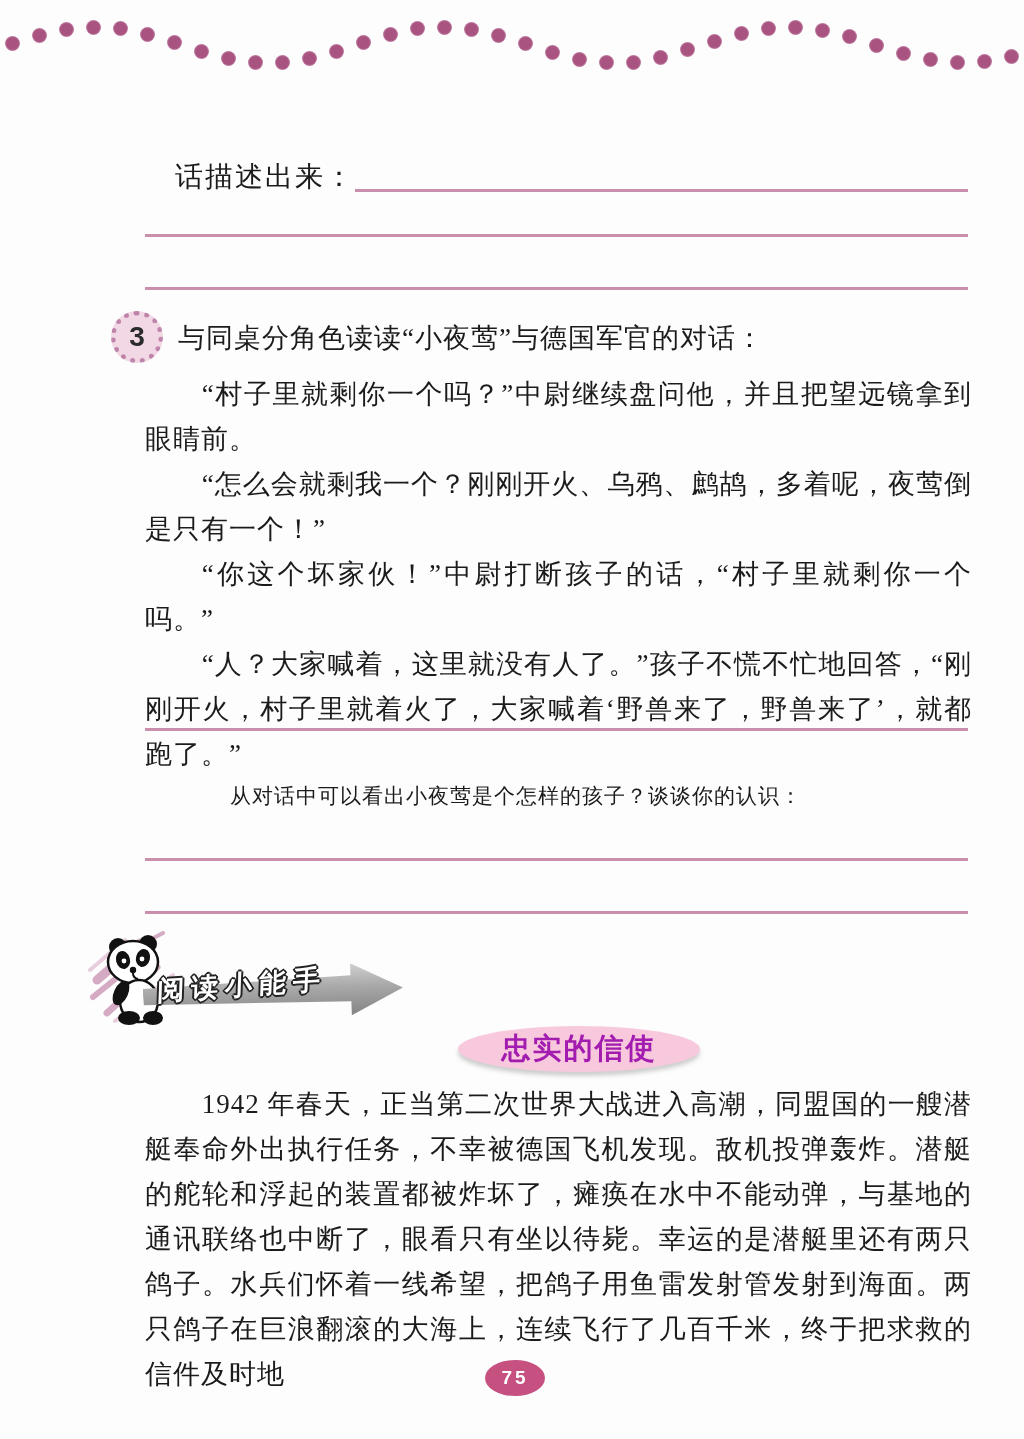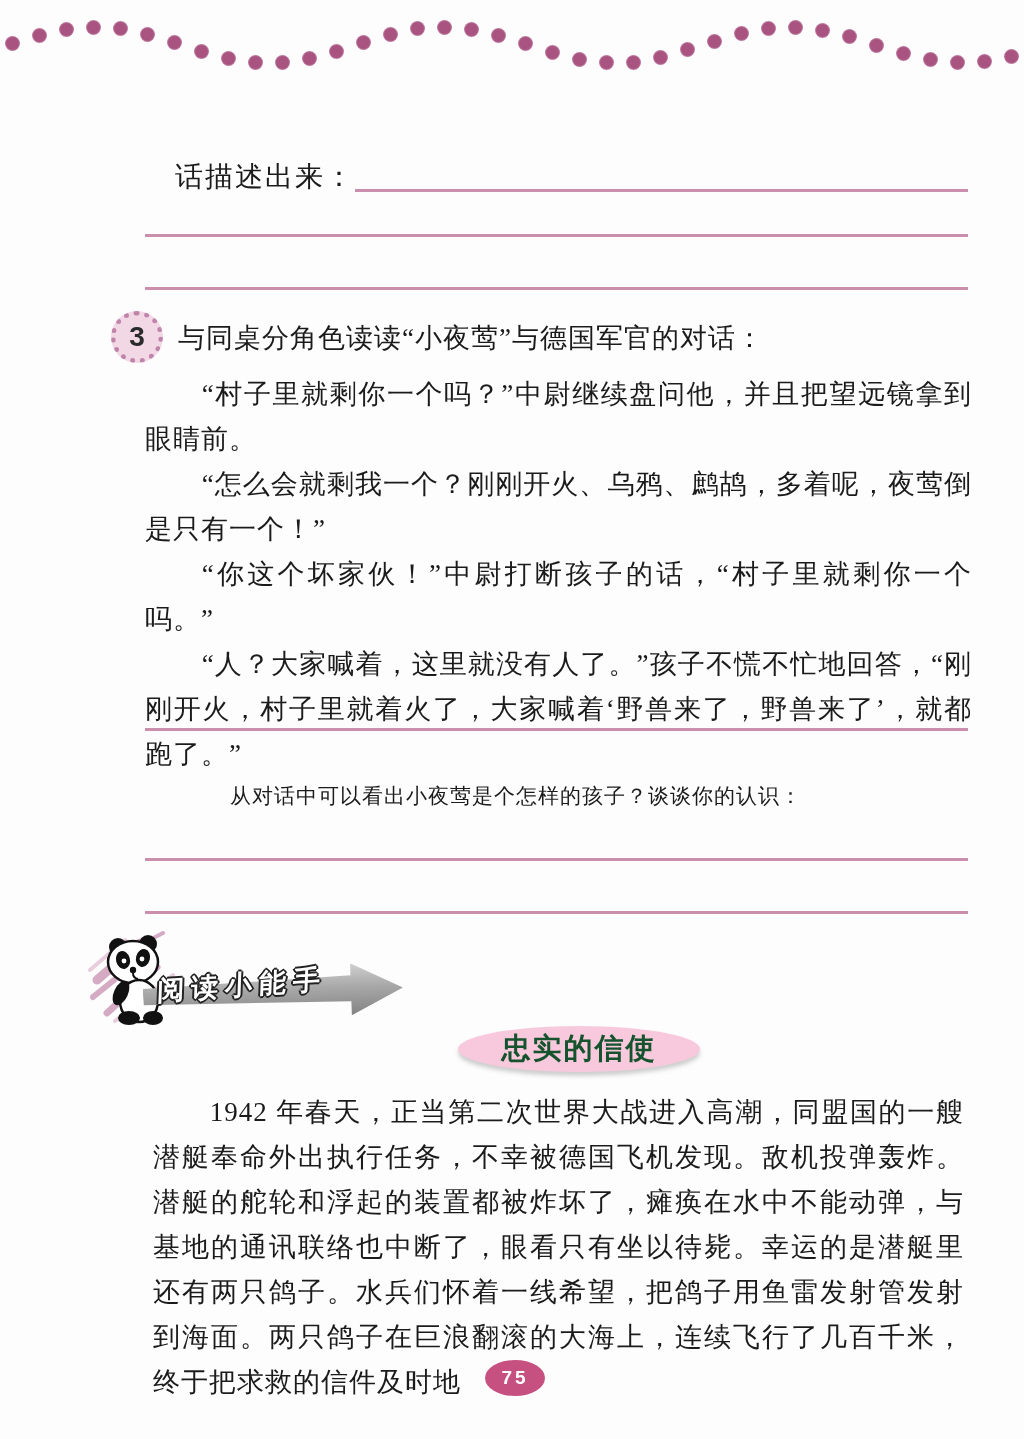--- a/index.html
+++ b/index.html
@@ -60,24 +60,24 @@
   }
   
   .title-oval{
     position:absolute;left:458px;top:1026px;width:242px;height:46px;
     background:#f8c9dc;border-radius:50%;
     box-shadow:0 4px 4px rgba(120,120,120,.35);
     display:flex;align-items:center;justify-content:center;
   }
   .title-text{
     font-family:"Liberation Sans","DejaVu Sans",sans-serif;
-    font-size:29px;font-weight:bold;color:#14532d;letter-spacing:2px;
+    font-size:29px;font-weight:bold;color:#a21caf;letter-spacing:2px;
   }
   .reading-para{position:absolute;left:145px;top:1082px;width:827px;font-size:27px;line-height:45px;letter-spacing:1px;}
-  .reading-para p{margin:8px;text-indent:2.1em;text-align:justify;font-family:Liberation Serif, serif;}
+  .reading-para p{margin:0;text-indent:2.1em;text-align:justify;font-family:Liberation Serif, serif;}
   
   .page-num{
     position:absolute;left:485px;top:1360px;width:60px;height:36px;
     background:#c65181;border-radius:50%;
     display:flex;align-items:center;justify-content:center;
     font-family:"Liberation Sans","DejaVu Sans",sans-serif;
     font-size:19px;font-weight:bold;color:#ffffff;letter-spacing:3px;
   }
 </style>
 </head>

